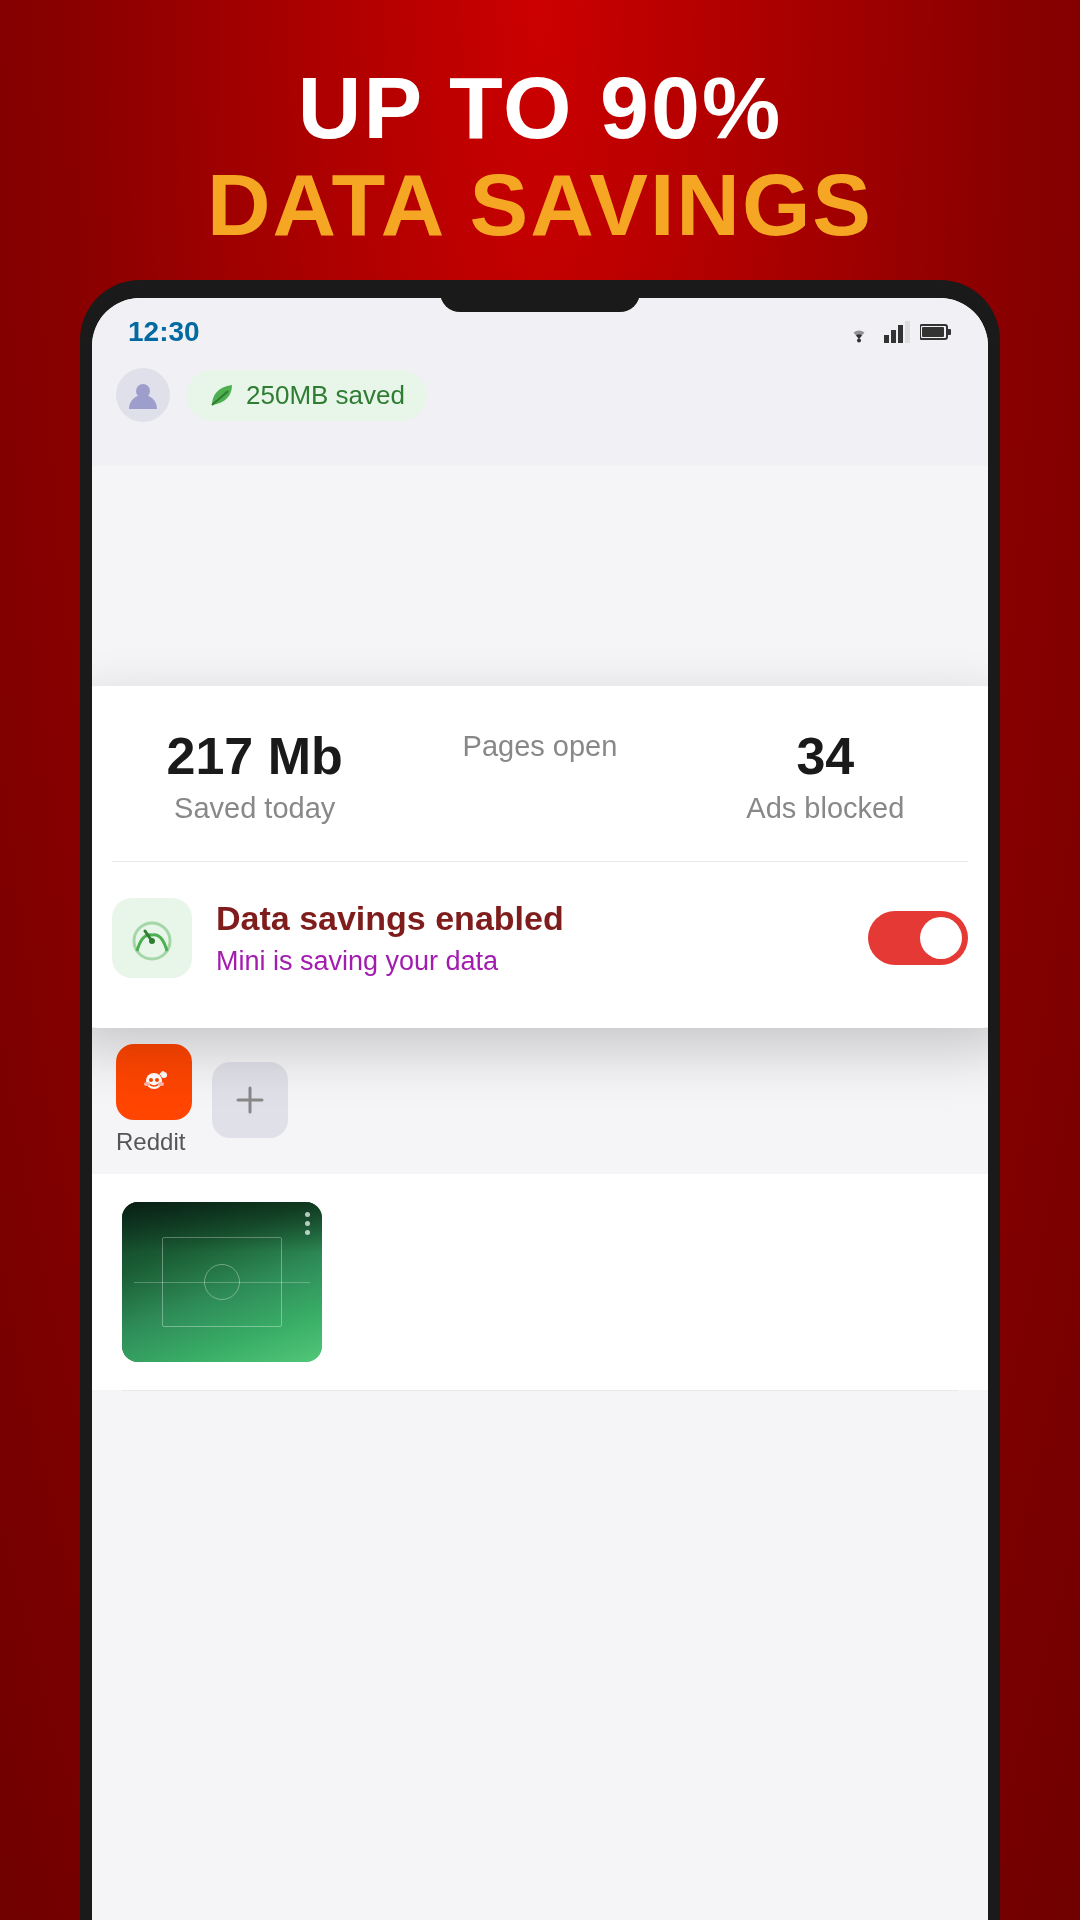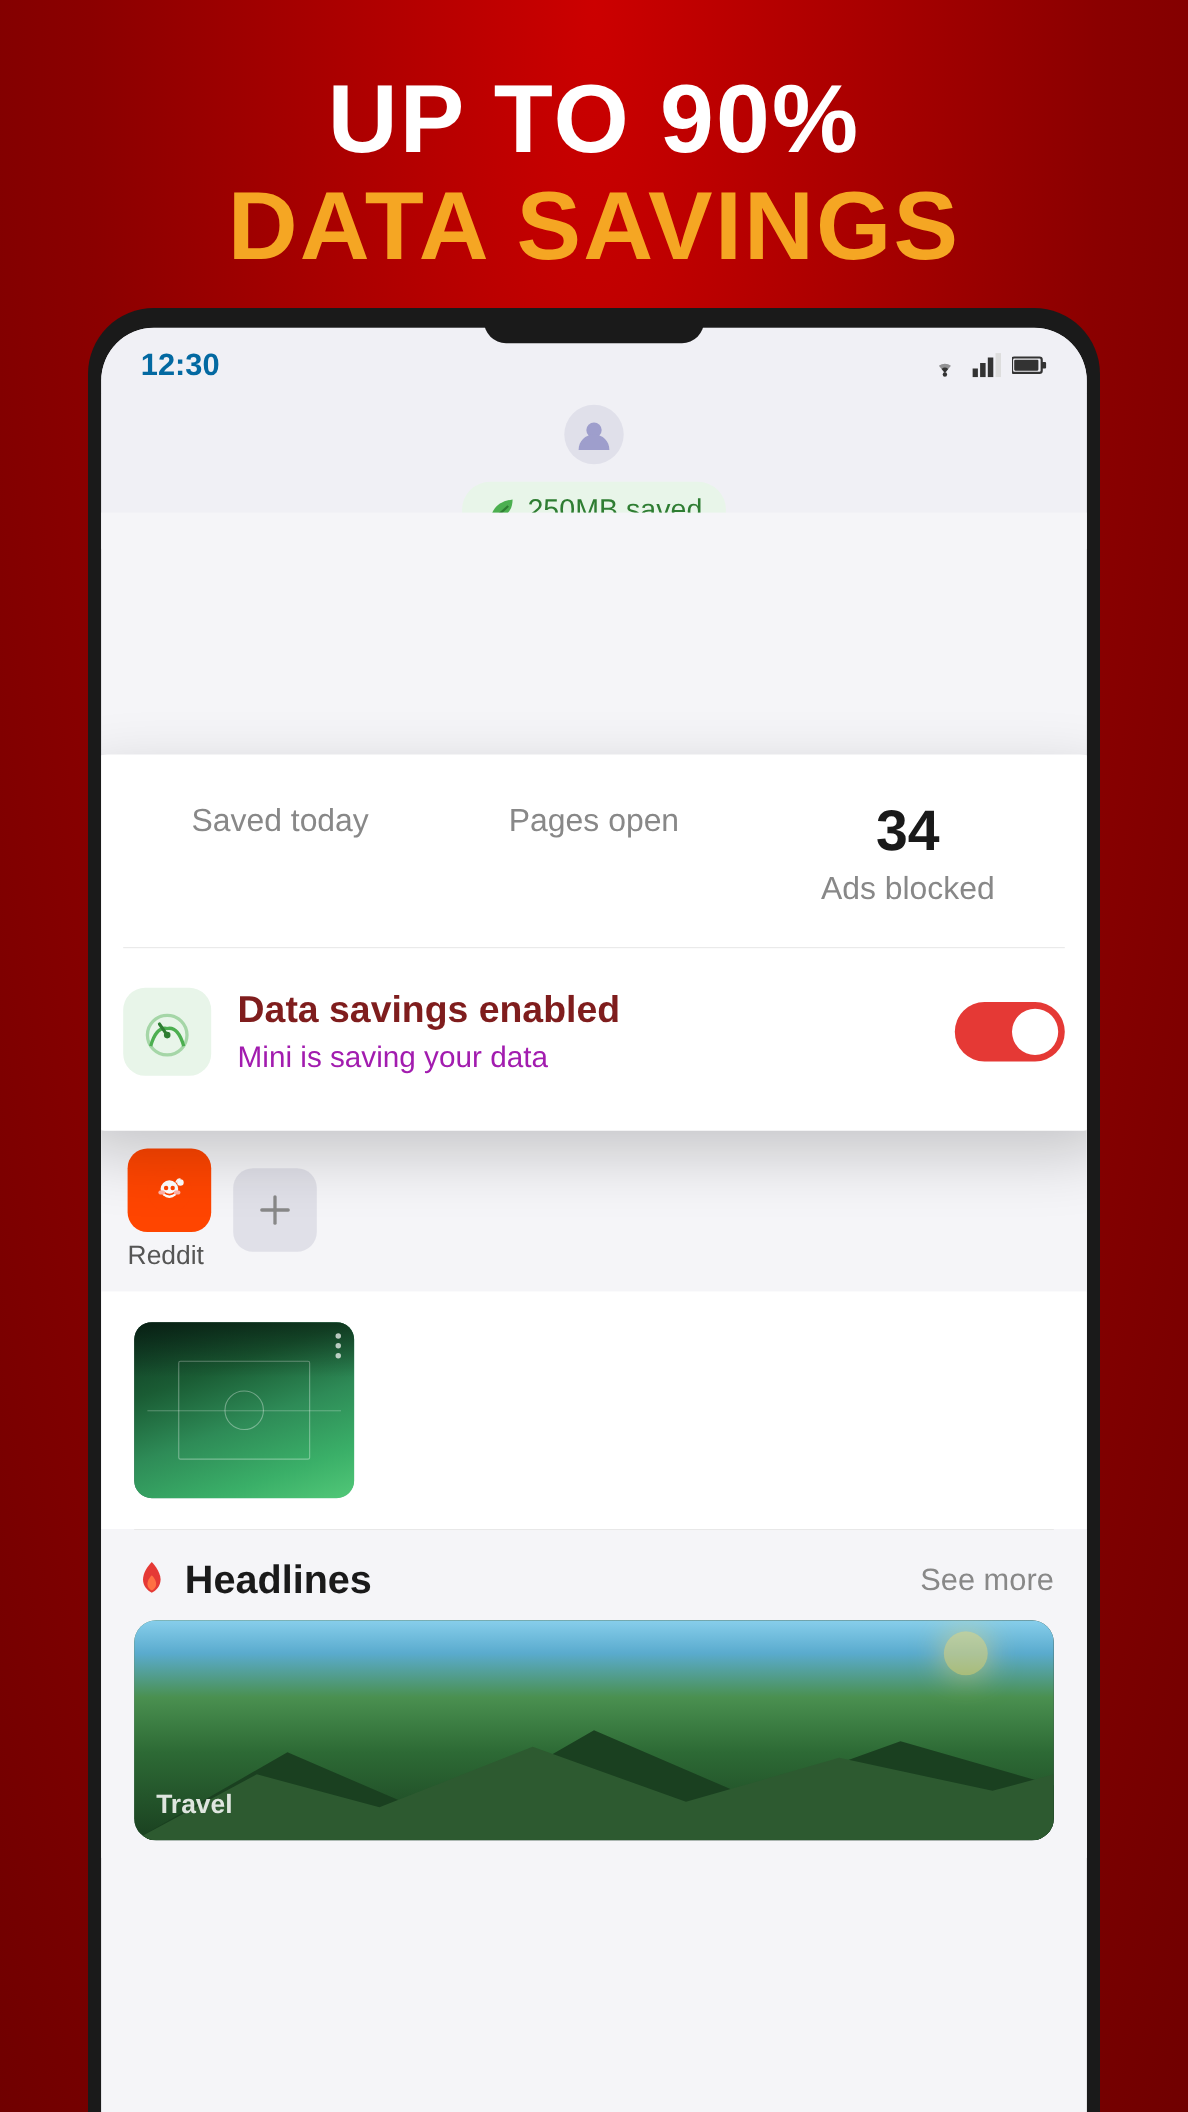--- a/index.html
+++ b/index.html
@@ -104,21 +104,20 @@
       gap: 10px;
     }
 
     
     .browser-bar {
       display: flex;
       align-items: center;
       padding: 10px 24px;
       background: #f0f0f5;
       gap: 16px;
-      flex-direction: column;
     }
 
     .avatar-circle {
       width: 54px;
       height: 54px;
       border-radius: 50%;
       background: #e0e0ea;
       display: flex;
       align-items: center;
       justify-content: center;
@@ -449,20 +448,21 @@
         </svg>
         <span class="data-saved-text">250MB saved</span>
       </div>
     </div>
 
     <div class="browser-content">
 
       <div class="stats-card">
         <div class="stats-row">
           <div class="stat-item">
+            <div class="stat-value">217 Mb</div>
             <div class="stat-label">Saved today</div>
           </div>
           <div class="stat-item">
             <div class="stat-label">Pages open</div>
           </div>
           <div class="stat-item">
             <div class="stat-value">34</div>
             <div class="stat-label">Ads blocked</div>
           </div>
         </div>
@@ -531,45 +531,18 @@
             <div style="position:absolute;top:10px;right:12px;display:flex;flex-direction:column;gap:4px;">
               <div style="width:5px;height:5px;border-radius:50%;background:rgba(255,255,255,0.7);"></div>
               <div style="width:5px;height:5px;border-radius:50%;background:rgba(255,255,255,0.7);"></div>
               <div style="width:5px;height:5px;border-radius:50%;background:rgba(255,255,255,0.7);"></div>
             </div>
           </div>
         </div>
 
         <div class="divider"></div>
 
-        <div class="headlines-section">
-          <div class="headlines-header">
-            <div class="headlines-title-row">
-
-              <svg width="32" height="36" viewBox="0 0 32 36">
-                <path d="M16 2C16 2 24 10 24 18C24 24 20 28 16 30C12 28 8 24 8 18C8 12 12 6 16 2Z" fill="#e53935"></path>
-                <path d="M16 14C16 14 20 18 20 22C20 25 18 27 16 28C14 27 12 25 12 22C12 18 16 14 16 14Z" fill="#ff7043"></path>
-              </svg>
-              <span class="headlines-title">Headlines</span>
-            </div>
-            <span class="see-more-link">See more</span>
-          </div>
-          <div class="headline-image">
-
-            <div style="position:absolute;top:0;left:0;right:0;bottom:0;background:linear-gradient(180deg,#87ceeb 0%,#5aabce 15%,#4a9050 35%,#2d6a35 60%,#1a4020 100%);"></div>
-
-            <div style="position:absolute;bottom:0;left:0;right:0;height:120px;">
-              <svg width="100%" height="120" viewBox="0 0 600 120" preserveAspectRatio="none">
-                <polygon points="0,120 100,40 200,100 300,20 400,80 500,30 600,70 600,120" fill="#1a4020"></polygon>
-                <polygon points="0,120 80,60 160,90 260,35 360,85 460,45 560,75 600,60 600,120" fill="#2d5a30"></polygon>
-              </svg>
-            </div>
-
-            <div style="position:absolute;top:10px;right:60px;width:40px;height:40px;background:rgba(255,220,100,0.5);border-radius:50%;box-shadow:0 0 30px rgba(255,220,100,0.6);"></div>
-            <span class="headline-image-label">Travel</span>
-          </div>
-        </div>
 
       </div>
     </div>
 
   </div>
 </div>
 
 </body></html>

